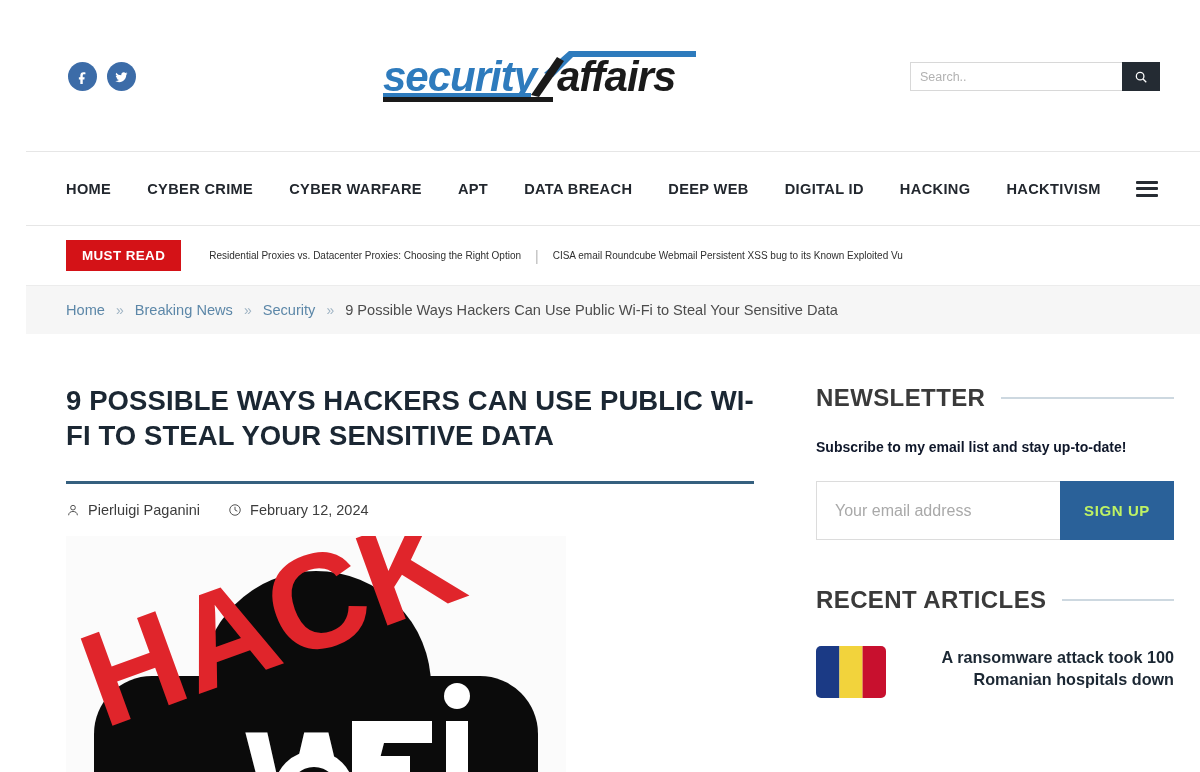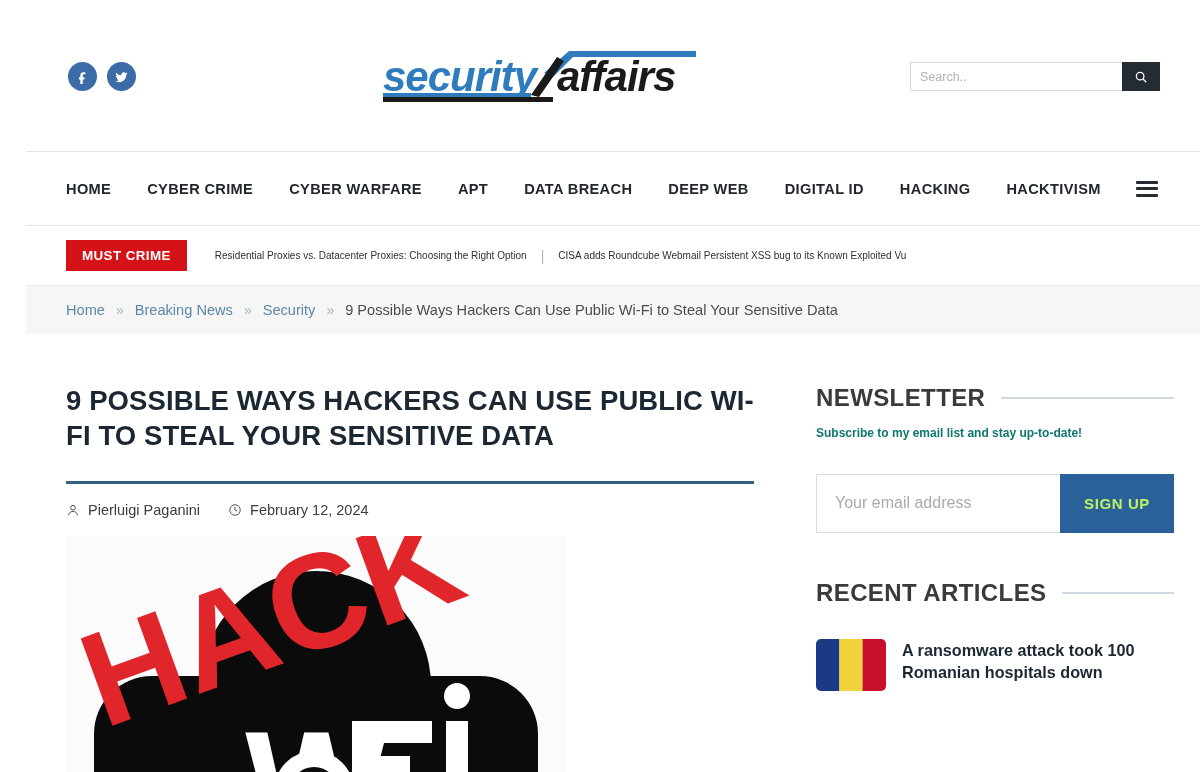--- a/index.html
+++ b/index.html
@@ -212,28 +212,28 @@
     color: #3a3a3a;
     font-weight: bold;
     letter-spacing: .4px;
     white-space: nowrap;
     margin:0;
     text-transform: uppercase;
   }
   .widget-rule { flex:1; height: 2px; background: #cdd8e0; }
 
   .news-sub {
-    margin-top: 13px;
-    font-size: 12px;
+    margin-top: 26px;
+    font-size: 14px;
     font-weight: bold;
     line-height: 1.38;
-    color: #0f766e;
+    color: #0f172a;
   }
   .subscribe-row {
-    margin-top: 32px;
+    margin-top: 24px;
     display: flex;
     height: 59px;
   }
   .email-input {
     flex: 1;
     border: 1px solid #dcdcdc;
     border-right: none;
     padding: 0 18px;
     font-size: 16px;
     color: #555;
@@ -264,20 +264,21 @@
     overflow: hidden;
     flex: none;
     background: #eee;
   }
   .recent-thumb svg { display:block; }
   .recent-text {
     font-size: 16.2px;
     font-weight: bold;
     line-height: 1.36;
     color: #1b2733;
+    text-align: right;
   }
 </style>
 </head>
 <body>
 
 <div class="page">
 
   <header class="top-header">
 
     <div class="social-group">
@@ -330,25 +331,25 @@
       <li class="nav-item">HACKTIVISM</li>
     </ul>
     <div class="hamburger">
       <span></span>
       <span></span>
       <span></span>
     </div>
   </nav>
 
   <div class="ticker">
-    <div class="must-read">MUST CRIME</div>
+    <div class="must-read">MUST READ</div>
     <div class="ticker-items">
       <span class="ticker-link">Residential Proxies vs. Datacenter Proxies: Choosing the Right Option</span>
       <span class="ticker-sep">|</span>
-      <span class="ticker-link">CISA adds Roundcube Webmail Persistent XSS bug to its Known Exploited Vu</span>
+      <span class="ticker-link">CISA email Roundcube Webmail Persistent XSS bug to its Known Exploited Vu</span>
     </div>
   </div>
 
   <div class="crumbbar">
     <span class="crumb-link">Home</span>
     <span class="crumb-arrow">»</span>
     <span class="crumb-link">Breaking News</span>
     <span class="crumb-arrow">»</span>
     <span class="crumb-link">Security</span>
     <span class="crumb-arrow">»</span>

